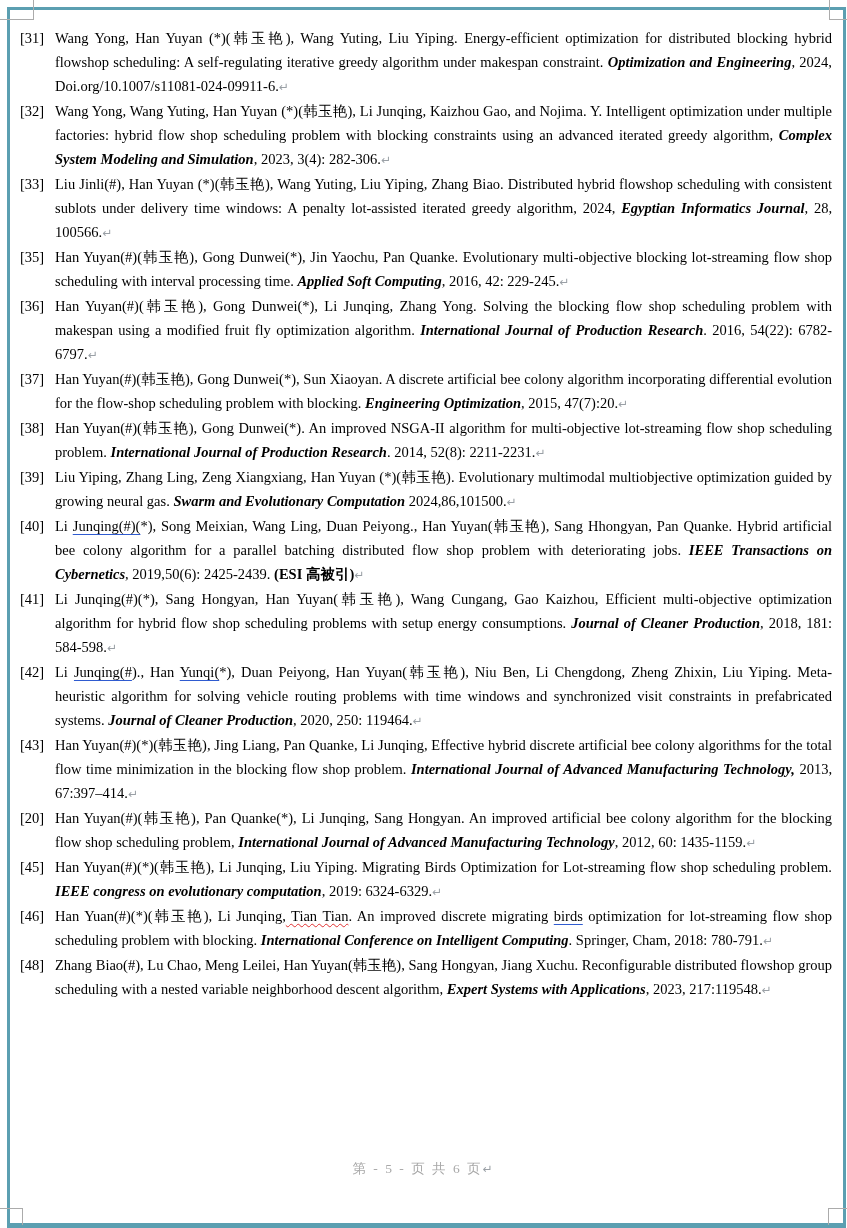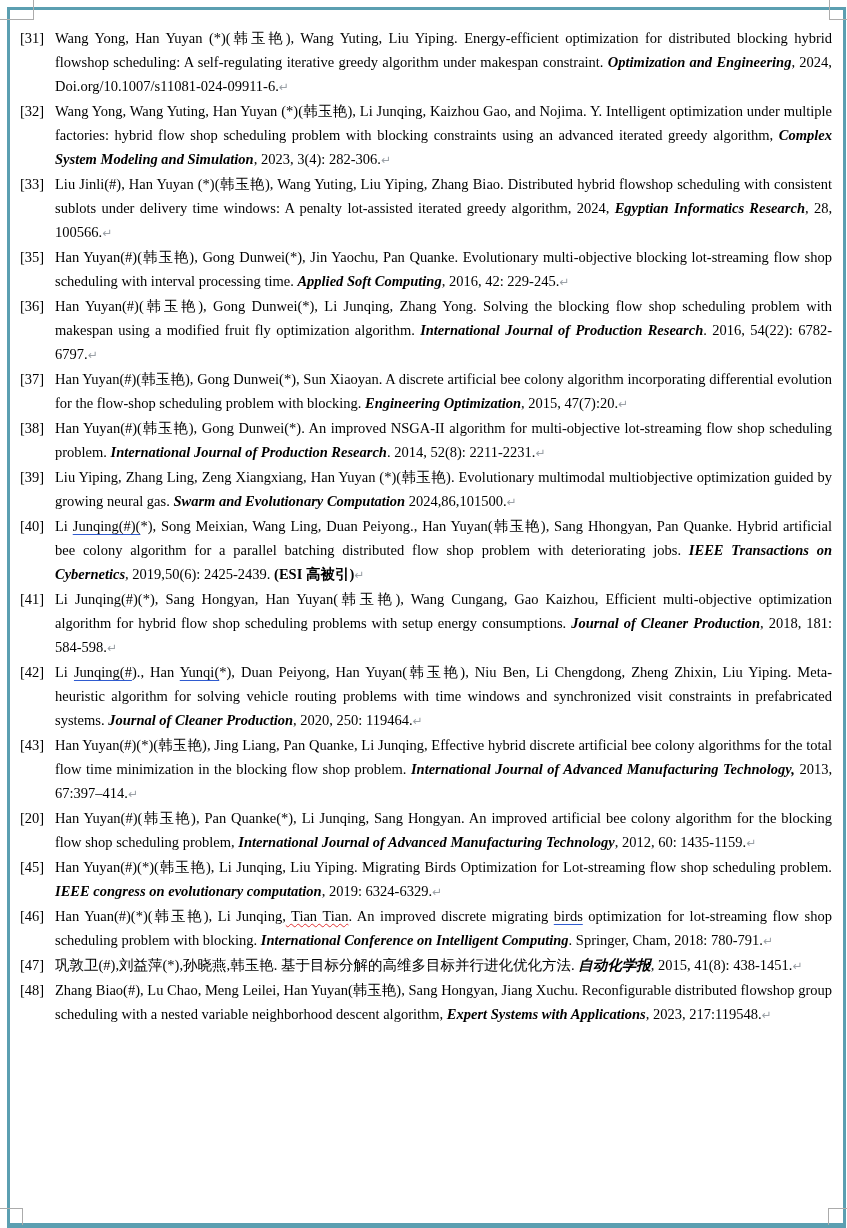--- a/index.html
+++ b/index.html
@@ -30,30 +30,30 @@
 <div class="page">
   <div class="page-border"></div>
   <div class="crop tl"></div>
   <div class="crop tr"></div>
   <div class="crop bl"></div>
   <div class="crop br"></div>
 
   <div class="content">
       <div class="ref"><span class="num">[31]</span><span>Wang Yong, Han Yuyan (*)(韩玉艳), Wang Yuting, Liu Yiping. Energy-efficient optimization for distributed blocking hybrid flowshop scheduling: A self-regulating iterative greedy algorithm under makespan constraint. </span><span class="seg-j">Optimization and Engineering</span><span>, 2024, Doi.org/10.1007/s11081-024-09911-6.</span><span class="pil">↵</span></div>
       <div class="ref"><span class="num">[32]</span><span>Wang Yong, Wang Yuting, Han Yuyan (*)(韩玉艳), Li Junqing, Kaizhou Gao, and Nojima. Y. Intelligent optimization under multiple factories: hybrid flow shop scheduling problem with blocking constraints using an advanced iterated greedy algorithm, </span><span class="seg-j">Complex System Modeling and Simulation</span><span>, 2023, 3(4): 282-306.</span><span class="pil">↵</span></div>
-      <div class="ref"><span class="num">[33]</span><span>Liu Jinli(#), Han Yuyan (*)(韩玉艳), Wang Yuting, Liu Yiping, Zhang Biao. Distributed hybrid flowshop scheduling with consistent sublots under delivery time windows: A penalty lot-assisted iterated greedy algorithm, 2024, </span><span class="seg-j">Egyptian Informatics Research</span><span>, 28, 100566.</span><span class="pil">↵</span></div>
+      <div class="ref"><span class="num">[33]</span><span>Liu Jinli(#), Han Yuyan (*)(韩玉艳), Wang Yuting, Liu Yiping, Zhang Biao. Distributed hybrid flowshop scheduling with consistent sublots under delivery time windows: A penalty lot-assisted iterated greedy algorithm, 2024, </span><span class="seg-j">Egyptian Informatics Journal</span><span>, 28, 100566.</span><span class="pil">↵</span></div>
       <div class="ref"><span class="num">[35]</span><span>Han Yuyan(#)(韩玉艳), Gong Dunwei(*), Jin Yaochu, Pan Quanke. Evolutionary multi-objective blocking lot-streaming flow shop scheduling with interval processing time. </span><span class="seg-j">Applied Soft Computing</span><span>, 2016, 42: 229-245.</span><span class="pil">↵</span></div>
       <div class="ref"><span class="num">[36]</span><span>Han Yuyan(#)(韩玉艳), Gong Dunwei(*), Li Junqing, Zhang Yong. Solving the blocking flow shop scheduling problem with makespan using a modified fruit fly optimization algorithm. </span><span class="seg-j">International Journal of Production Research</span><span>. 2016, 54(22): 6782-6797.</span><span class="pil">↵</span></div>
       <div class="ref"><span class="num">[37]</span><span>Han Yuyan(#)(韩玉艳), Gong Dunwei(*), Sun Xiaoyan. A discrete artificial bee colony algorithm incorporating differential evolution for the flow-shop scheduling problem with blocking. </span><span class="seg-j">Engineering Optimization</span><span>, 2015, 47(7):20.</span><span class="pil">↵</span></div>
       <div class="ref"><span class="num">[38]</span><span>Han Yuyan(#)(韩玉艳), Gong Dunwei(*). An improved NSGA-II algorithm for multi-objective lot-streaming flow shop scheduling problem. </span><span class="seg-j">International Journal of Production Research</span><span>. 2014, 52(8): 2211-2231.</span><span class="pil">↵</span></div>
       <div class="ref"><span class="num">[39]</span><span>Liu Yiping, Zhang Ling, Zeng Xiangxiang, Han Yuyan (*)(韩玉艳). Evolutionary multimodal multiobjective optimization guided by growing neural gas. </span><span class="seg-j">Swarm and Evolutionary Computation</span><span> 2024,86,101500.</span><span class="pil">↵</span></div>
       <div class="ref"><span class="num">[40]</span><span>Li </span><span class="seg-ul">Junqing(#)(</span><span>*), Song Meixian, Wang Ling, Duan Peiyong., Han Yuyan(韩玉艳), Sang Hhongyan, Pan Quanke. Hybrid artificial bee colony algorithm for a parallel batching distributed flow shop problem with deteriorating jobs. </span><span class="seg-j">IEEE Transactions on Cybernetics</span><span>, 2019,50(6): 2425-2439. </span><span class="seg-b">(ESI 高被引)</span><span class="pil">↵</span></div>
       <div class="ref"><span class="num">[41]</span><span>Li Junqing(#)(*), Sang Hongyan, Han Yuyan(韩玉艳), Wang Cungang, Gao Kaizhou, Efficient multi-objective optimization algorithm for hybrid flow shop scheduling problems with setup energy consumptions. </span><span class="seg-j">Journal of Cleaner Production</span><span>, 2018, 181: 584-598.</span><span class="pil">↵</span></div>
       <div class="ref"><span class="num">[42]</span><span>Li </span><span class="seg-ul">Junqing(#</span><span>)., Han </span><span class="seg-ul">Yunqi(</span><span>*), Duan Peiyong, Han Yuyan(韩玉艳), Niu Ben, Li Chengdong, Zheng Zhixin, Liu Yiping. Meta-heuristic algorithm for solving vehicle routing problems with time windows and synchronized visit constraints in prefabricated systems. </span><span class="seg-j">Journal of Cleaner Production</span><span>, 2020, 250: 119464.</span><span class="pil">↵</span></div>
       <div class="ref"><span class="num">[43]</span><span>Han Yuyan(#)(*)(韩玉艳), Jing Liang, Pan Quanke, Li Junqing, Effective hybrid discrete artificial bee colony algorithms for the total flow time minimization in the blocking flow shop problem. </span><span class="seg-j">International Journal of Advanced Manufacturing Technology,</span><span> 2013, 67:397–414.</span><span class="pil">↵</span></div>
       <div class="ref"><span class="num">[20]</span><span>Han Yuyan(#)(韩玉艳), Pan Quanke(*), Li Junqing, Sang Hongyan. An improved artificial bee colony algorithm for the blocking flow shop scheduling problem, </span><span class="seg-j">International Journal of Advanced Manufacturing Technology</span><span>, 2012, 60: 1435-1159.</span><span class="pil">↵</span></div>
       <div class="ref"><span class="num">[45]</span><span>Han Yuyan(#)(*)(韩玉艳), Li Junqing, Liu Yiping. Migrating Birds Optimization for Lot-streaming flow shop scheduling problem. </span><span class="seg-j">IEEE congress on evolutionary computation</span><span>, 2019: 6324-6329.</span><span class="pil">↵</span></div>
       <div class="ref"><span class="num">[46]</span><span>Han Yuan(#)(*)(韩玉艳), Li Junqing,</span><span class="seg-wavy"> Tian Tian</span><span>. An improved discrete migrating </span><span class="seg-ul">birds</span><span> optimization for lot-streaming flow shop scheduling problem with blocking. </span><span class="seg-j">International Conference on Intelligent Computing</span><span>. Springer, Cham, 2018: 780-791.</span><span class="pil">↵</span></div>
-      <div class="ref"><span class="num">[47]</span><span>巩敦卫(#),刘益萍(*),孙晓燕,韩玉艳. 基于目标分解的高维多目标并行进化优化方法. </span><span class="seg-j">自动化学报</span><span>, 2015, 41(8): 438-1451.</span><span class="pil">↵</span></div>
       <div class="ref"><span class="num">[48]</span><span>Zhang Biao(#), Lu Chao, Meng Leilei, Han Yuyan(韩玉艳), Sang Hongyan, Jiang Xuchu. Reconfigurable distributed flowshop group scheduling with a nested variable neighborhood descent algorithm, </span><span class="seg-j">Expert Systems with Applications</span><span>, 2023, 217:119548.</span><span class="pil">↵</span></div>
     </div>
 
+  <div class="footer"><span>第 - 5 - 页 共 6 页</span><span class="pil">↵</span></div>
 </div>
 
 </body></html>

